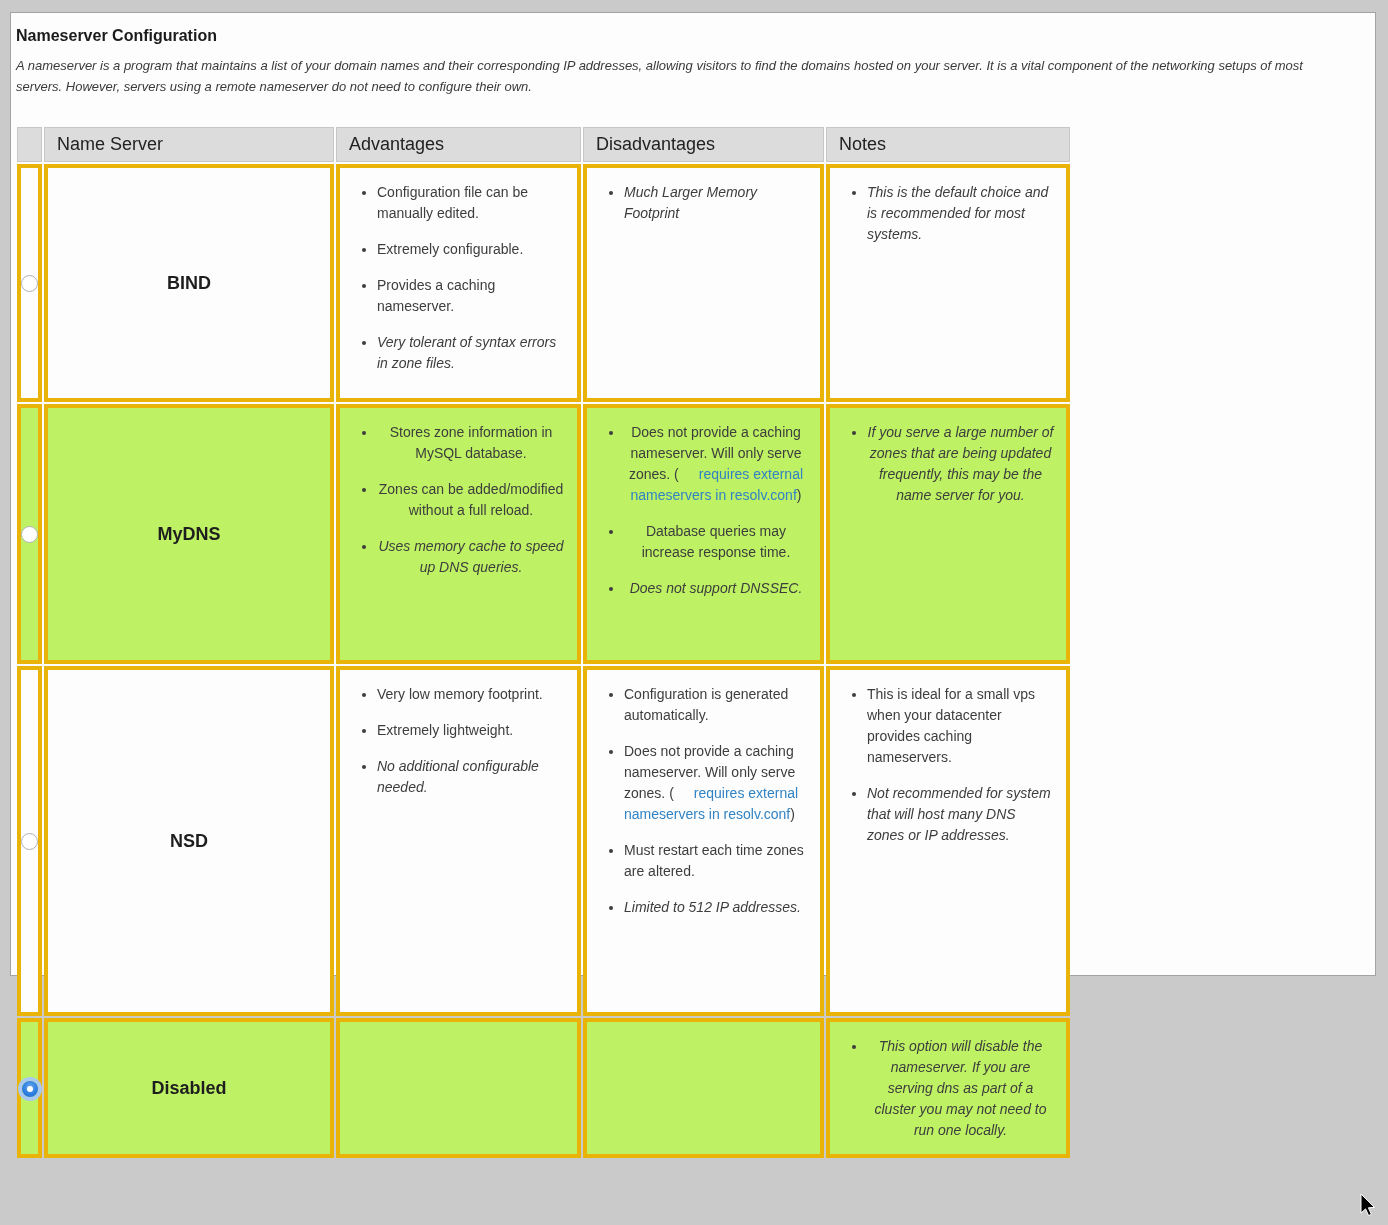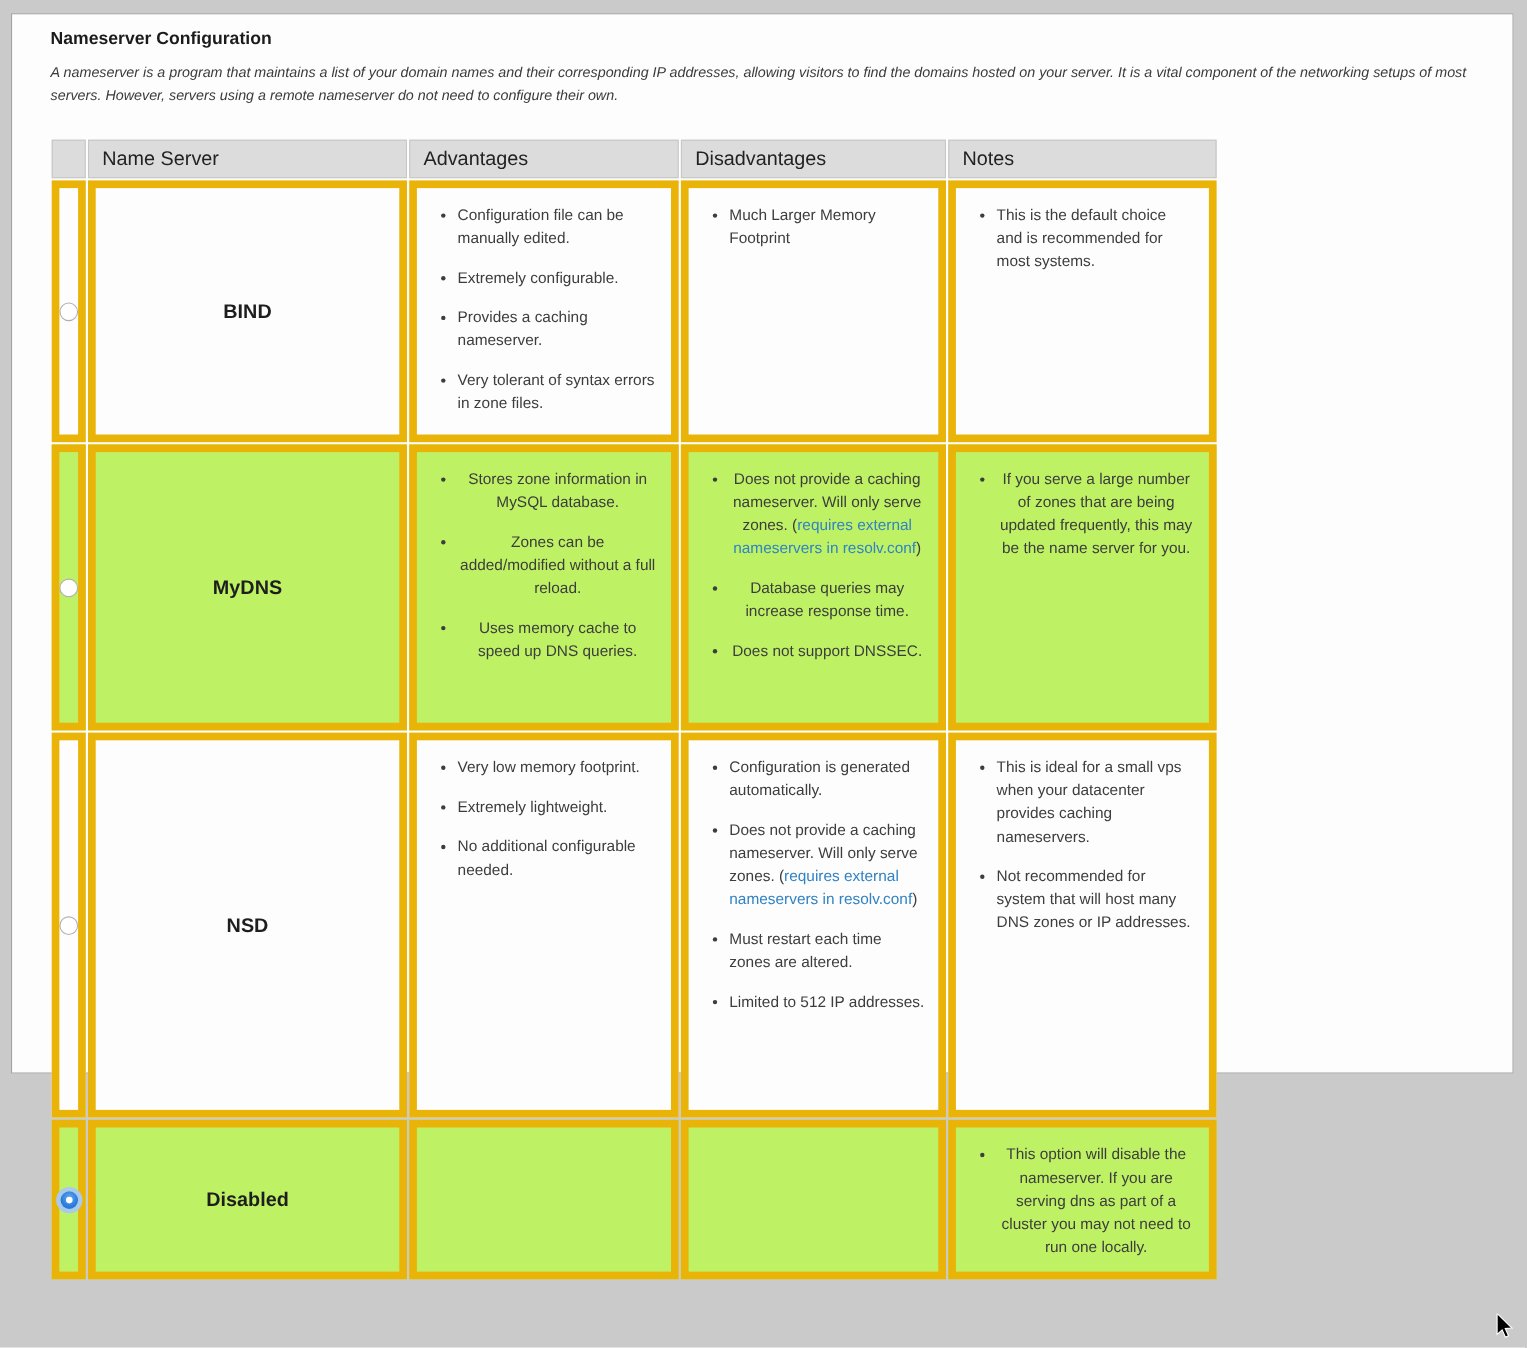--- a/index.html
+++ b/index.html
@@ -11,21 +11,21 @@
     font-family: "Liberation Sans", sans-serif;
     -webkit-font-smoothing: antialiased;
   }
   .panel {
     position: absolute;
     left: 10px; top: 12px;
     width: 1366px; height: 964px;
     box-sizing: border-box;
     background: #fdfdfd;
     border: 1px solid #a3a3a3;
-    padding: 12px 34px;
+    padding: 12px 4px;
   }
   .page-title {
     margin: 2px 0 10px 1px;
     font-size: 16px;
     font-weight: bold;
     color: #1b1b1b;
   }
   .page-desc {
     margin: 0 0 28px 1px;
     font-size: 13px;
@@ -56,21 +56,21 @@
     border: 1px solid #c7c7c7;
     height: 33px;
     text-align: left;
     font-weight: normal;
     font-size: 18px;
     color: #222;
     padding: 0 6px 0 12px;
     white-space: nowrap;
   }
   .ns-table td {
-    border: 7px solid #eab308;
+    border: 4px solid #eab308;
     vertical-align: top;
     padding: 12px 12px 12px 12px;
     box-sizing: border-box;
   }
   tr.row-plain td { background: #fdfdfd; }
   tr.row-alt  td { background: #bef264; text-align: center; }
   td.cell-radio, td.cell-name {
     vertical-align: middle;
     text-align: center;
     padding: 0;
@@ -81,22 +81,22 @@
     color: #1e1e1e;
   }
   .cell-list ul {
     margin: 2px 0 0 0;
     padding-left: 25px;
   }
   .cell-list li {
     margin-bottom: 15px;
     line-height: 21px;
   }
-  .cell-list li:last-child { margin-bottom: 0; }
-  a.link { color: #3183c4; text-decoration: none; cursor: pointer; }
+  .cell-list li:last-child { margin-bottom: 0; font-style: italic; }
+  a.link { color: #3183c4; text-decoration: none; cursor: pointer; margin-left: 20px; }
   
   .radio {
     display: inline-block;
     width: 15px; height: 15px;
     border-radius: 50%;
     border: 1px solid #b1b1b1;
     background: #fff;
     box-sizing: content-box;
     position: relative;
     vertical-align: middle;

